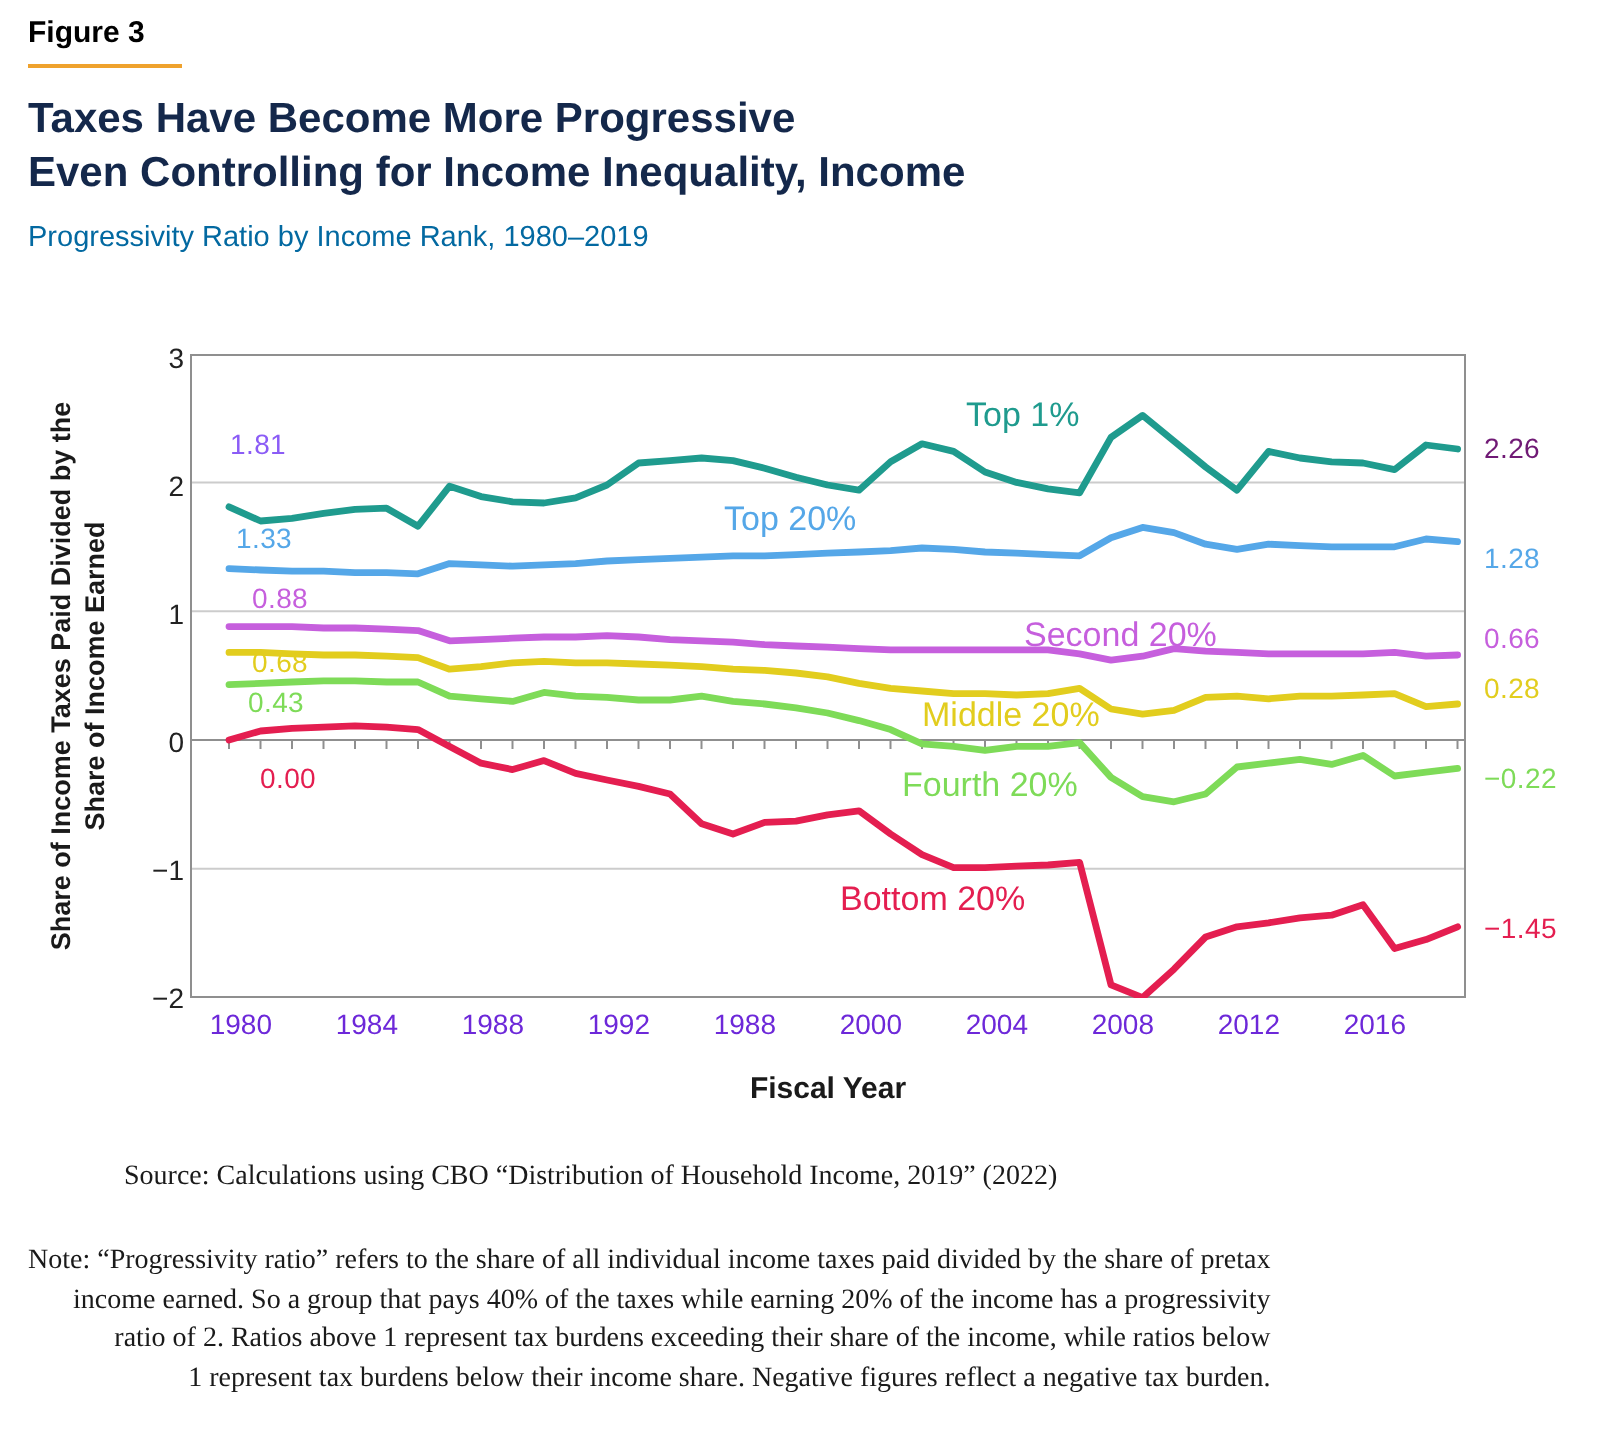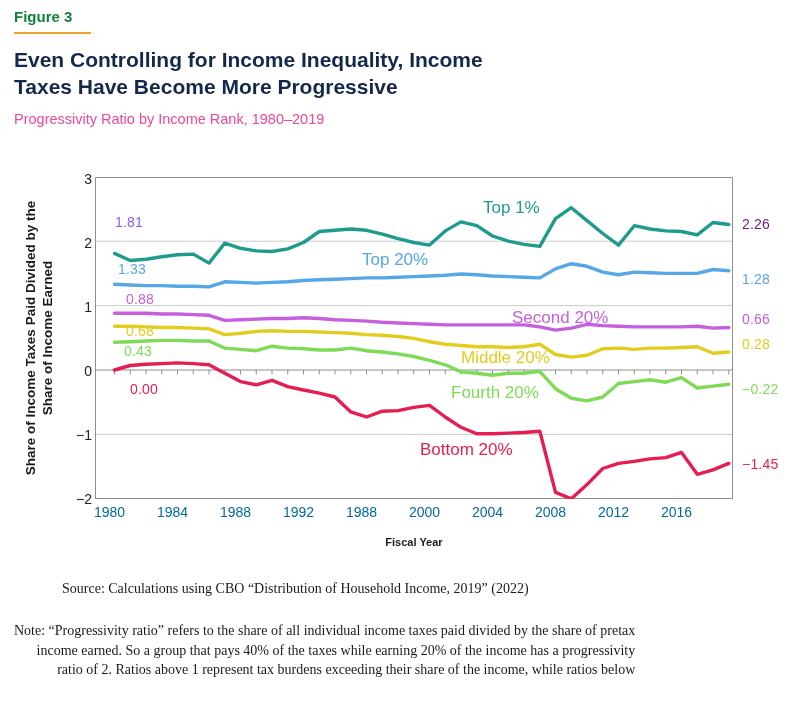--- a/index.html
+++ b/index.html
@@ -1,46 +1,46 @@
 <!DOCTYPE html>
 <html><head>
 <meta charset="utf-8">
 <style>
   * { margin:0; padding:0; box-sizing:border-box; }
   html,body { width:799px; height:723px; background:#ffffff; overflow:hidden;
               font-family:"Liberation Sans", sans-serif; }
   .abs { position:absolute; }
   #stage { position:relative; width:799px; height:723px; background:#fff; }
-  .figure-label { left:14px; top:8px; font-size:15px; font-weight:700; color:#15803d;text-align:right; }
+  .figure-label { left:14px; top:8px; font-size:15px; font-weight:700; color:#000000;text-align:right; }
   .gold-rule { left:14px; top:32px; width:77px; height:2px; background:#efa22d; }
   .chart-title { left:14px; top:46px; font-size:21px; font-weight:700; color:#14284b; line-height:27px; }
-  .chart-subtitle { left:14px; top:111px; font-size:14.5px; color:#ec4899; }
+  .chart-subtitle { left:14px; top:111px; font-size:14.5px; color:#0369a1; }
   .ylab-wrap { left:16px; top:177px; width:46px; height:322px; display:flex; align-items:center; justify-content:center; }
   .ylab-inner { width:322px; text-align:center; transform:rotate(-90deg); flex:none;
                 font-size:13.5px; font-weight:700; color:#1a1a1a; line-height:17px; }
   .ytick { width:30px; text-align:right; font-size:14px; color:#222; left:62px; }
-  .xtick { width:42px; text-align:left; font-size:14px; color:#0369a1; top:504px; }
-  .xaxis-title { left:95px; top:536px; width:638px; text-align:center; font-size:11px; font-weight:700; color:#1a1a1a; }
+  .xtick { width:42px; text-align:right; font-size:14px; color:#6d28d9; top:504px; }
+  .xaxis-title { left:95px; top:536px; width:638px; text-align:center; font-size:15px; font-weight:700; color:#1a1a1a; }
   .vlabel { font-size:14px; font-weight:500; letter-spacing:.2px; }
   .slabel { font-size:17px; font-weight:500; }
   #plot { left:95px; top:177px; }
   .source-text { left:14px; top:581px; font-family:"Liberation Serif", serif; font-size:14px; color:#1a1a1a;margin-left:48px; }
   .note-text { left:14px; top:621px; font-family:"Liberation Serif", serif; font-size:14px; color:#1a1a1a; line-height:19.5px;text-align:right; }
 </style>
 </head>
 <body>
 
 <div id="stage">
 
   <div class="abs figure-label">Figure 3</div>
   <div class="abs gold-rule"></div>
 
   <div class="abs chart-title">
+    <div>Taxes Have Become More Progressive</div>
     <div>Even Controlling for Income Inequality, Income</div>
-    <div>Taxes Have Become More Progressive</div>
   </div>
 
   <div class="abs chart-subtitle">Progressivity Ratio by Income Rank, 1980–2019</div>
 
   <div class="abs ylab-wrap">
     <div class="ylab-inner">
       <div>Share of Income Taxes Paid Divided by the</div>
       <div>Share of Income Earned</div>
     </div>
   </div>
@@ -139,15 +139,16 @@
   <div class="abs xtick" style="left:661px">2016</div>
 
   <div class="abs xaxis-title">Fiscal Year</div>
 
   <div class="abs source-text">Source: Calculations using CBO “Distribution of Household Income, 2019” (2022)</div>
 
   <div class="abs note-text">
     <div>Note: “Progressivity ratio” refers to the share of all individual income taxes paid divided by the share of pretax</div>
     <div>income earned. So a group that pays 40% of the taxes while earning 20% of the income has a progressivity</div>
     <div>ratio of 2. Ratios above 1 represent tax burdens exceeding their share of the income, while ratios below</div>
+    <div>1 represent tax burdens below their income share. Negative figures reflect a negative tax burden.</div>
   </div>
 
 </div>
 
 </body></html>

